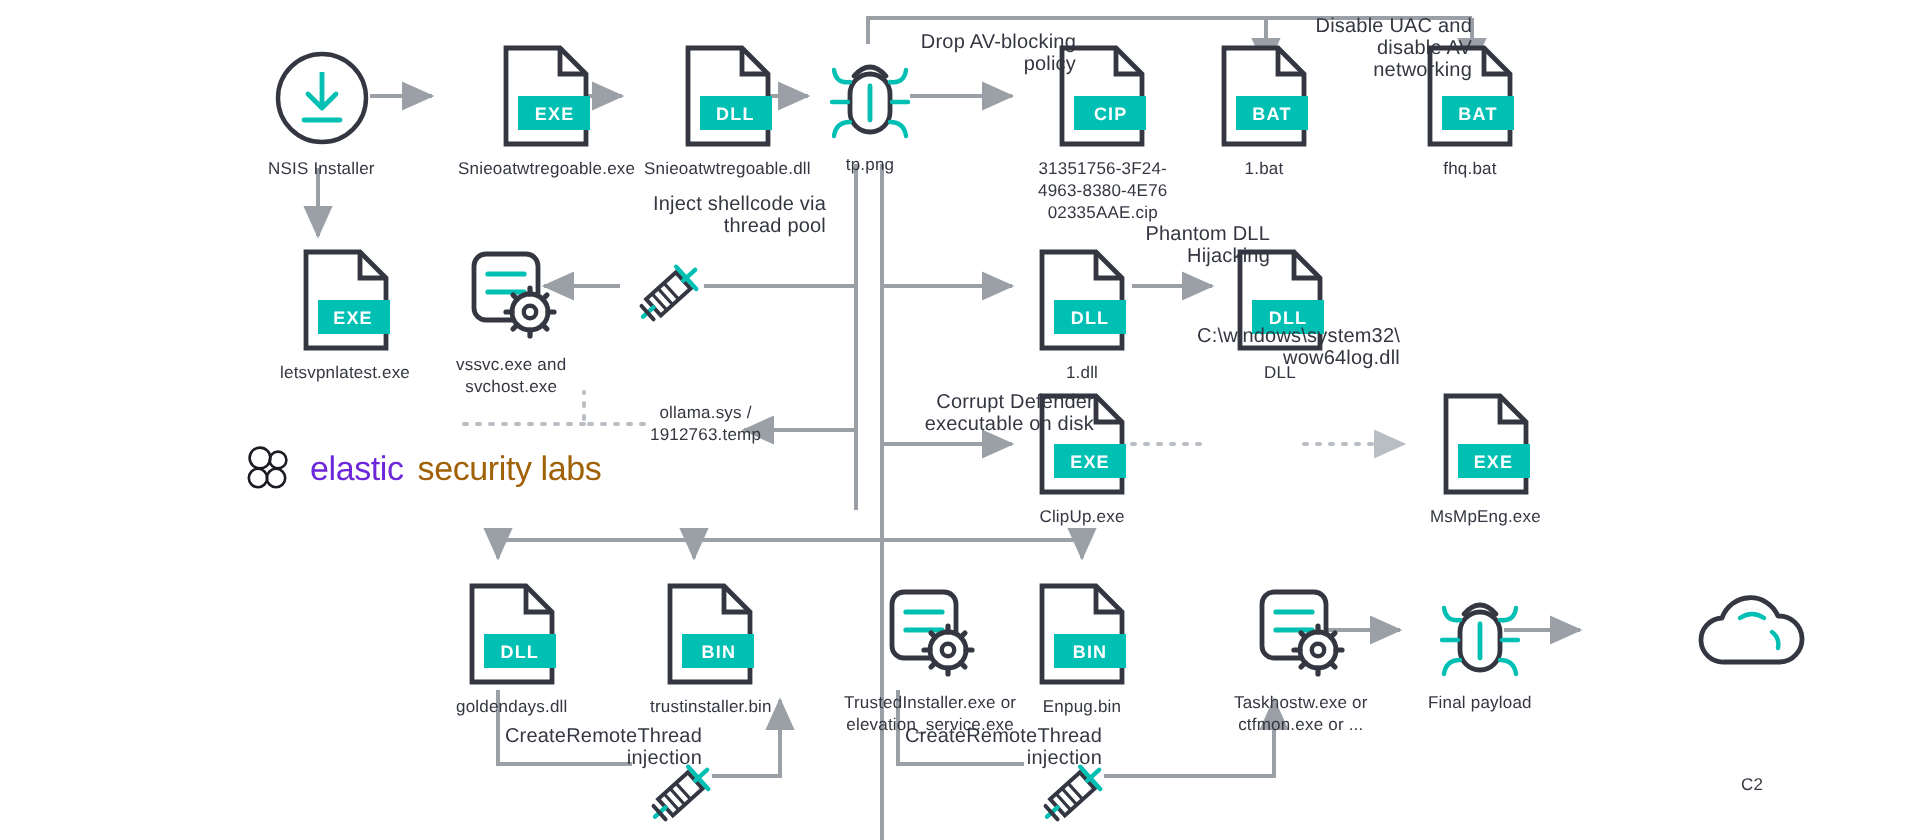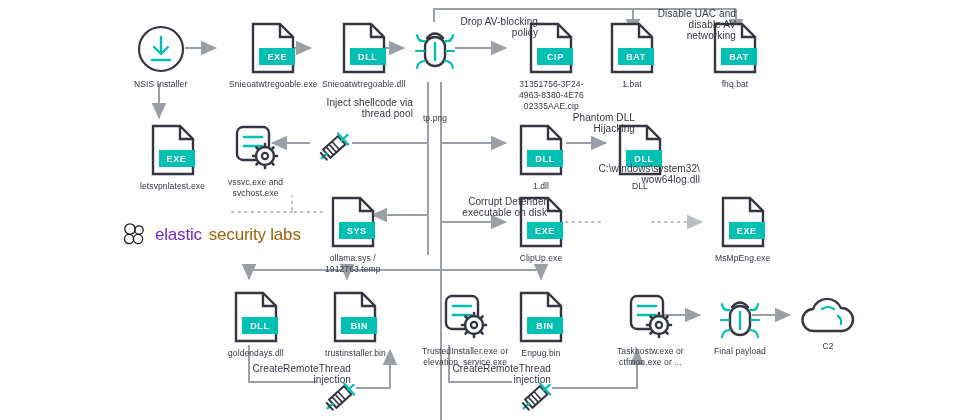--- a/index.html
+++ b/index.html
@@ -120,21 +120,21 @@
     <div class="node" style="left: 322px; top: 22px;">
       <div class="glyph file">
         <svg class="sheet" width="44" height="52" viewBox="0 0 44 52">
           <path d="M2,2 H29 L42,15 V50 H2 Z" fill="#fff" stroke="#343741" stroke-width="2.4" stroke-linejoin="miter"></path>
           <path d="M29,2 V15 H42" fill="none" stroke="#343741" stroke-width="2.4"></path>
         </svg>
         <span class="tag">DLL</span>
       </div>
       <div class="cap">Snieoatwtregoable.dll</div>
     </div>
-    <div class="node" style="left: 414px; top: 24px; gap: 36px;">
+    <div class="node" style="left: 414px; top: 24px;">
       <div class="glyph">
         <svg width="42" height="48" viewBox="0 0 42 48">
           <path d="M13,14 q8,-9 16,0" fill="none" stroke="#343741" stroke-width="2.4" stroke-linecap="round"></path>
           <rect x="11" y="13" width="20" height="29" rx="10" fill="#fff" stroke="#343741" stroke-width="2.4"></rect>
           <path d="M21,19 V36" stroke="#00BFB3" stroke-width="2.4" stroke-linecap="round"></path>
           <path d="M11,17 q-7,1 -8,-6" fill="none" stroke="#00BFB3" stroke-width="2.2" stroke-linecap="round"></path>
           <path d="M31,17 q7,1 8,-6" fill="none" stroke="#00BFB3" stroke-width="2.2" stroke-linecap="round"></path>
           <path d="M10,27 H2" stroke="#00BFB3" stroke-width="2.2" stroke-linecap="round"></path>
           <path d="M32,27 H40" stroke="#00BFB3" stroke-width="2.2" stroke-linecap="round"></path>
           <path d="M11,37 q-7,0 -8,7" fill="none" stroke="#00BFB3" stroke-width="2.2" stroke-linecap="round"></path>
@@ -238,27 +238,20 @@
       <div class="glyph file">
         <svg class="sheet" width="44" height="52" viewBox="0 0 44 52">
           <path d="M2,2 H29 L42,15 V50 H2 Z" fill="#fff" stroke="#343741" stroke-width="2.4" stroke-linejoin="miter"></path>
           <path d="M29,2 V15 H42" fill="none" stroke="#343741" stroke-width="2.4"></path>
         </svg>
         <span class="tag">DLL</span>
       </div>
       <div class="cap">DLL</div>
     </div>
     <div class="node" style="left: 325px; top: 196px;">
-      <div class="glyph file">
-        <svg class="sheet" width="44" height="52" viewBox="0 0 44 52">
-          <path d="M2,2 H29 L42,15 V50 H2 Z" fill="#fff" stroke="#343741" stroke-width="2.4" stroke-linejoin="miter"></path>
-          <path d="M29,2 V15 H42" fill="none" stroke="#343741" stroke-width="2.4"></path>
-        </svg>
-        <span class="tag">SYS</span>
-      </div>
       <div class="cap">ollama.sys /
 1912763.temp</div>
     </div>
     <div class="node" style="left: 519px; top: 196px;">
       <div class="glyph file">
         <svg class="sheet" width="44" height="52" viewBox="0 0 44 52">
           <path d="M2,2 H29 L42,15 V50 H2 Z" fill="#fff" stroke="#343741" stroke-width="2.4" stroke-linejoin="miter"></path>
           <path d="M29,2 V15 H42" fill="none" stroke="#343741" stroke-width="2.4"></path>
         </svg>
         <span class="tag">EXE</span>
@@ -364,21 +357,21 @@
               <path d="M6.4,6.4 L8.5,8.5"></path>
               <path d="M8.5,-8.5 L6.4,-6.4"></path>
               <path d="M-6.4,6.4 L-8.5,8.5"></path>
             </g>
           </g>
         </svg>
       </div>
       <div class="cap">Taskhostw.exe or
 ctfmon.exe or ...</div>
     </div>
-    <div class="node" style="left: 800px; top: 296px;">
+    <div class="node" style="left: 848px; top: 296px; gap: 46px;">
       <div class="glyph">
         <svg width="56" height="40" viewBox="0 0 56 40">
           <path d="M14,35 a11,11 0 0 1 -1,-22 a15,15 0 0 1 28,-1 a11,11 0 0 1 1,23 Z" fill="#fff" stroke="#343741" stroke-width="2.4" stroke-linejoin="round"></path>
           <path d="M22,13 q6,-4 12,0" fill="none" stroke="#00BFB3" stroke-width="2.2" stroke-linecap="round"></path>
           <path d="M38,20 q4,3 3,8" fill="none" stroke="#00BFB3" stroke-width="2.2" stroke-linecap="round"></path>
         </svg>
       </div>
       <div class="cap">C2</div>
     </div>
     <div class="node" style="left: 322px; top: 378px;">

